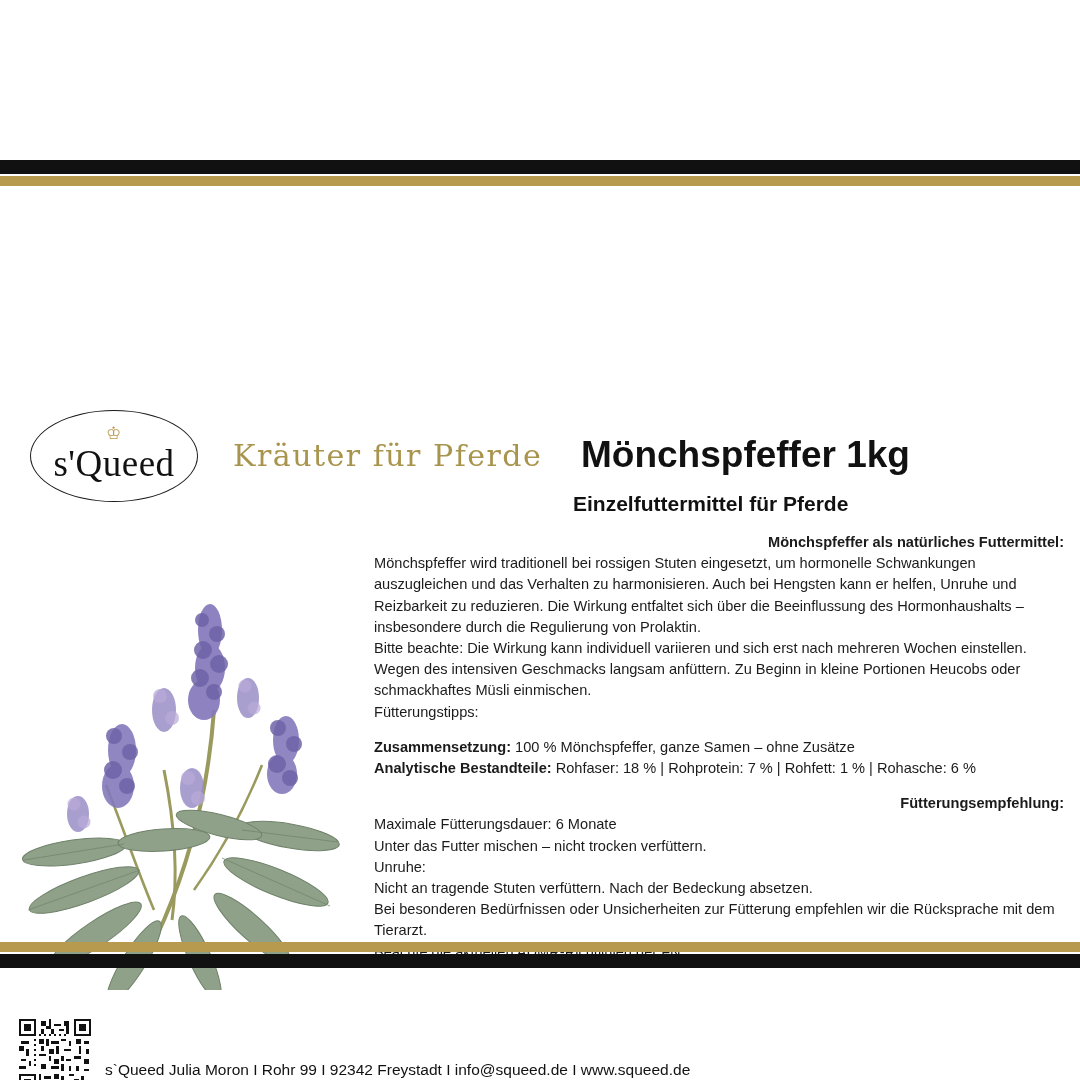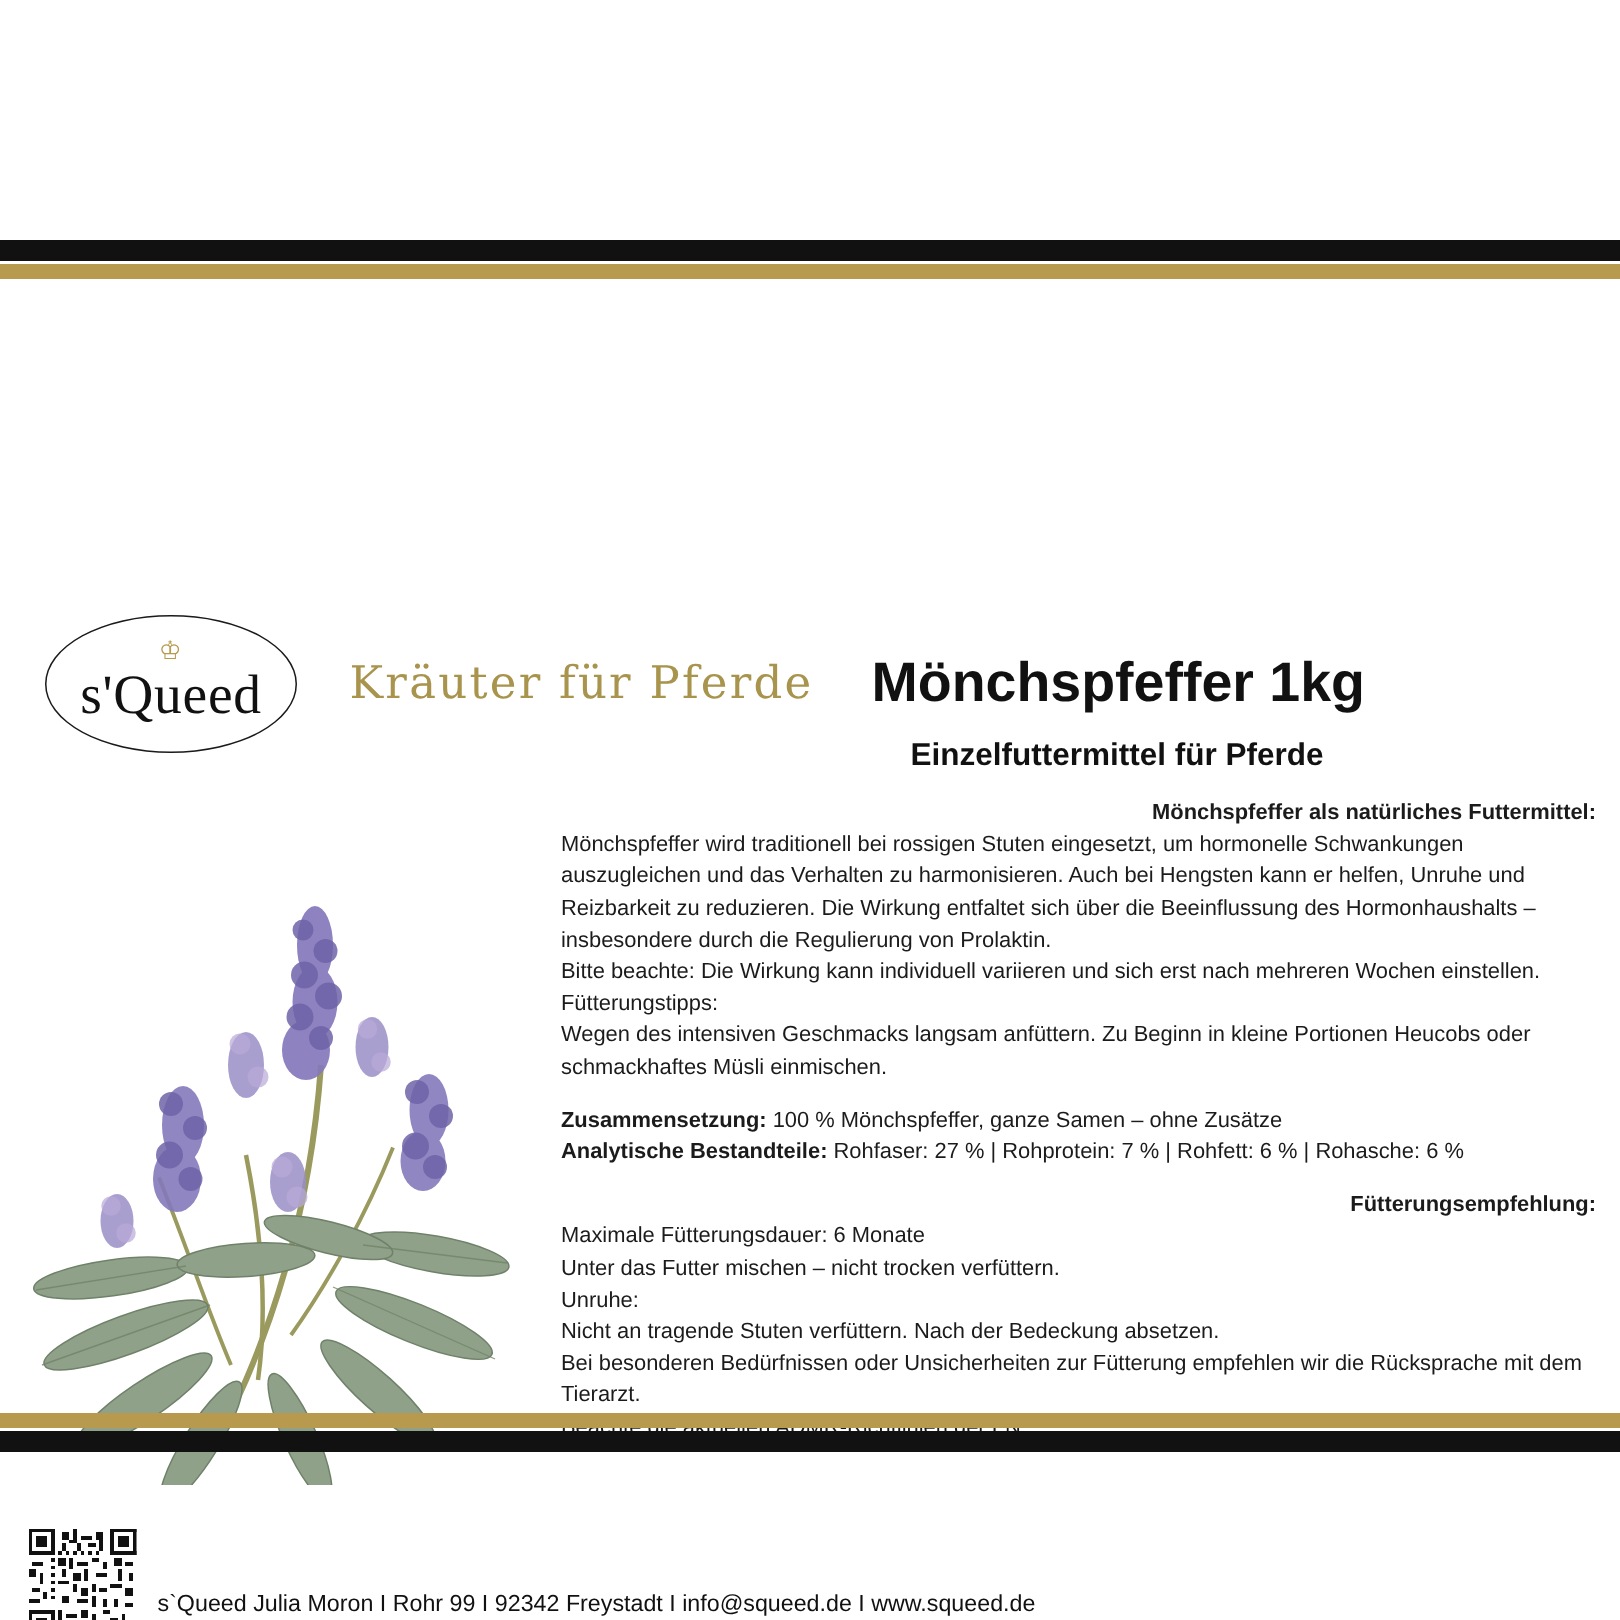--- a/index.html
+++ b/index.html
@@ -101,21 +101,21 @@
     position: absolute;
     left: 581px;
     top: 248px;
     font-size: 37px;
     font-weight: bold;
     color: #111111;
     letter-spacing: 0px;
   }
   .subtitle {
     position: absolute;
-    left: 607px;
+    left: 573px;
     top: 306px;
     font-size: 21px;
     font-weight: bold;
     color: #111111;
   }
 
   
   .body-col {
     position: absolute;
     left: 374px;
@@ -257,27 +257,27 @@
               <circle cx="184" cy="208" r="7"></circle>
           </g>
         </g>
       </g>
     </svg>
 
     <div class="body-col">
       <p class="b">Mönchspfeffer als natürliches Futtermittel:</p>
       <p>Mönchspfeffer wird traditionell bei rossigen Stuten eingesetzt, um hormonelle Schwankungen auszugleichen und das Verhalten zu harmonisieren. Auch bei Hengsten kann er helfen, Unruhe und Reizbarkeit zu reduzieren. Die Wirkung entfaltet sich über die Beeinflussung des Hormonhaushalts – insbesondere durch die Regulierung von Prolaktin.</p>
       <p>Bitte beachte: Die Wirkung kann individuell variieren und sich erst nach mehreren Wochen einstellen.</p>
+      <p>Wegen des intensiven Geschmacks langsam anfüttern. Zu Beginn in kleine Portionen Heucobs oder schmackhaftes Müsli einmischen.</p>
       <p>Fütterungstipps:</p>
-      <p>Wegen des intensiven Geschmacks langsam anfüttern. Zu Beginn in kleine Portionen Heucobs oder schmackhaftes Müsli einmischen.</p>
 
       <div class="spacer"></div>
 
       <p><span class="b">Zusammensetzung:</span><span> 100 % Mönchspfeffer, ganze Samen – ohne Zusätze</span></p>
-      <p><span class="b">Analytische Bestandteile:</span><span> Rohfaser: 27 % | Rohprotein: 7 % | Rohfett: 6 % | Rohasche: 6 %</span></p>
+      <p><span class="b">Analytische Bestandteile:</span><span> Rohfaser: 18 % | Rohprotein: 7 % | Rohfett: 1 % | Rohasche: 6 %</span></p>
 
       <div class="spacer"></div>
 
       <p class="b">Fütterungsempfehlung:</p>
       <p>Maximale Fütterungsdauer: 6 Monate</p>
       <p>Unter das Futter mischen – nicht trocken verfüttern.</p>
       <p>Unruhe:</p>
       <p>Nicht an tragende Stuten verfüttern. Nach der Bedeckung absetzen.</p>
       <p>Bei besonderen Bedürfnissen oder Unsicherheiten zur Fütterung empfehlen wir die Rücksprache mit dem Tierarzt.</p>
       <p>Beachte die aktuellen ADMR-Richtlinien der FN.</p>

